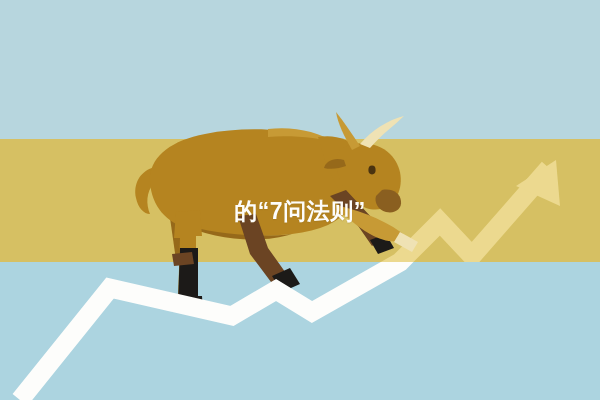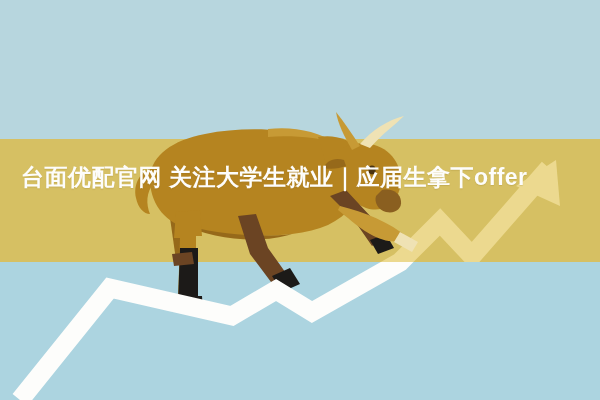--- a/index.html
+++ b/index.html
@@ -142,16 +142,16 @@
       </g>
 
       <g clip-path="url(#clip-sky-bottom)">
         <path d="M 20 400 L 110 288 L 232 316 L 276 290 L 312 312 L 400 262 L 440 222" fill="none" stroke="#fdfdfb" stroke-width="19" stroke-linejoin="miter" stroke-linecap="butt"></path>
       </g>
 
     </g>
   </svg>
 
   <div class="overlay-text">
-    <div id="title-line-1" class="title-line">台面优配官网 关注大学生就业｜应届生拿下offer</div>
+    <div id="title-line-2" class="title-line">的“7问法则”</div>
   </div>
 
 </div>
 
 </body></html>

